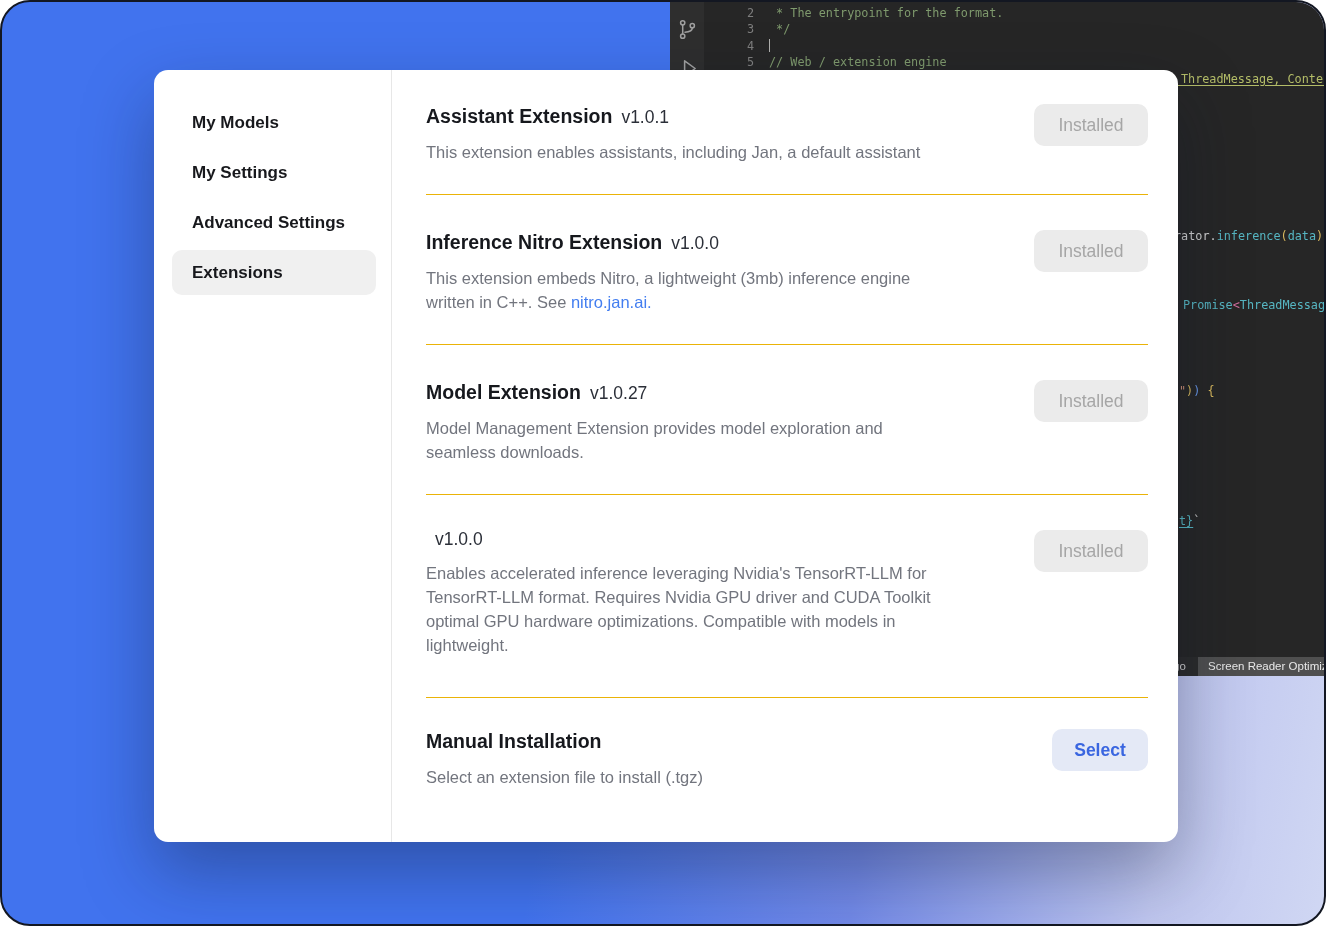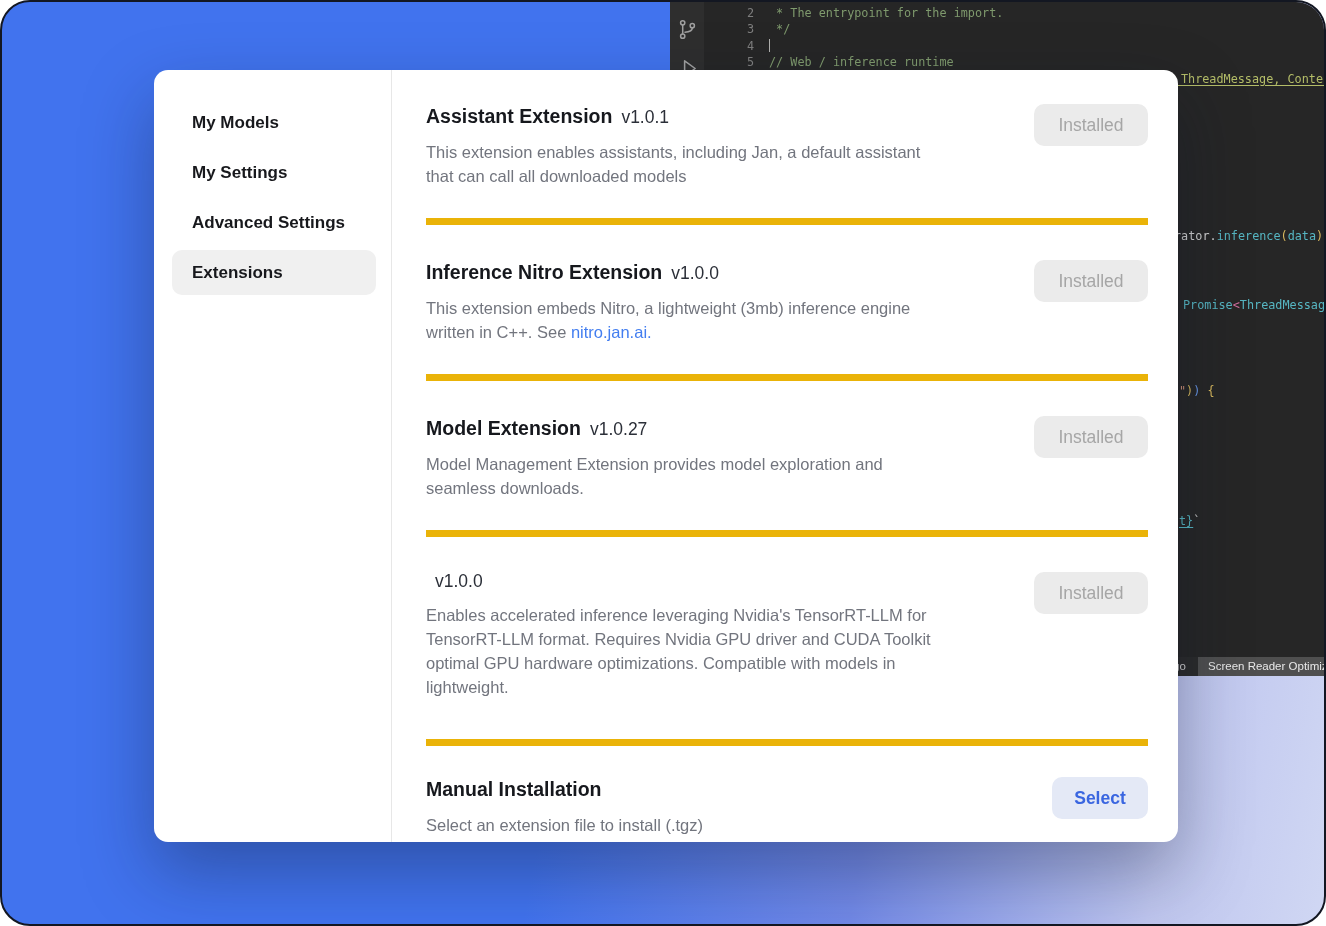--- a/index.html
+++ b/index.html
@@ -46,21 +46,21 @@
   .modal{position:absolute;left:152px;top:68px;width:1024px;height:772px;background:#ffffff;
     border-radius:14px;box-shadow:0 30px 70px rgba(15,23,42,.35);display:flex;overflow:hidden;}
   .sidebar{width:238px;flex:0 0 auto;padding:30px 15px 0 18px;box-sizing:border-box;
     border-right:1px solid #e7e7e7;}
   .side-item{height:45px;line-height:45px;padding-left:20px;border-radius:10px;
     font-weight:bold;font-size:17px;color:#17181c;margin-bottom:5px;cursor:pointer;}
   .side-item.active{background:#f0f0f0;}
 
   .content{flex:1;padding:0 30px 0 34px;box-sizing:border-box;overflow:hidden;}
   .ext-row{display:flex;justify-content:space-between;align-items:flex-start;
-    border-bottom:7px solid #eab308;padding:34px 0 30px;}
+    border-bottom:1px solid #eab308;padding:34px 0 30px;}
   .ext-row:first-child{padding-top:33px;}
   .ext-row:nth-child(4){padding-bottom:40px;}
   .ext-row:last-child{border-bottom:none;padding-top:30px;padding-bottom:25px;}
   .ext-info{width:585px;}
   .ext-title-line{display:flex;align-items:baseline;margin-bottom:11px;}
   .ext-title{font-size:19.5px;font-weight:bold;color:#16181d;line-height:26px;}
   .ext-version{font-size:17.5px;font-weight:400;color:#2b2f38;margin-left:9px;}
   .ext-desc{font-size:16.5px;color:#72757e;line-height:24px;}
   .ext-link{color:#437ef0;text-decoration:none;cursor:pointer;}
   .btn{min-width:114px;height:42px;border-radius:10px;border:none;font-size:17.5px;
@@ -85,33 +85,33 @@
       <svg class="ab-icon dbg" viewBox="0 0 24 24" fill="none" stroke="#a0a0a0" stroke-width="1.6" stroke-linejoin="round">
         <path d="M9 4 L20 12 L9 20 Z"></path>
         <circle cx="6.5" cy="17.5" r="2.6"></circle>
         <path d="M3.5 15.5 L5 16.5 M3.2 18 L4.2 18 M4 20.5 L5.3 19.5"></path>
       </svg>
     </div>
 
     <div class="code-area">
       <div class="code-line">
         <span class="ln">2</span>
-        <span class="tok-comment"> * The entrypoint for the import.</span>
+        <span class="tok-comment"> * The entrypoint for the format.</span>
       </div>
       <div class="code-line">
         <span class="ln">3</span>
         <span class="tok-comment"> */</span>
       </div>
       <div class="code-line">
         <span class="ln">4</span>
         <span class="cursor"></span>
       </div>
       <div class="code-line">
         <span class="ln">5</span>
-        <span class="tok-comment">// Web / inference runtime</span>
+        <span class="tok-comment">// Web / extension engine</span>
       </div>
       <div class="code-line">
         <span class="ln">6</span>
         <span class="tok-kw">import </span><span class="tok-punct">{</span><span class="tok-ident">log, BaseExtension, MessageEvent, MessageRequest, ThreadMessage, ContentType</span>
       </div>
     </div>
 
     <div class="fragment frag-1"><span class="tok-gray">rator.</span><span class="tok-teal">inference</span><span class="tok-punct">(</span><span class="tok-teal">data</span><span class="tok-punct">));</span></div>
 
     <div class="fragment frag-2"><span class="tok-teal">Promise</span><span class="tok-pink">&lt;</span><span class="tok-teal">ThreadMessage</span></div>
@@ -138,21 +138,20 @@
     <div class="content">
 
       <div class="ext-row">
         <div class="ext-info">
           <div class="ext-title-line">
             <span class="ext-title">Assistant Extension</span>
             <span class="ext-version">v1.0.1</span>
           </div>
           <div class="ext-desc">
             <div>This extension enables assistants, including Jan, a default assistant</div>
-            <div>that can call all downloaded models</div>
           </div>
         </div>
         <button class="btn btn-installed">Installed</button>
       </div>
 
       <div class="ext-row">
         <div class="ext-info">
           <div class="ext-title-line">
             <span class="ext-title">Inference Nitro Extension</span>
             <span class="ext-version">v1.0.0</span>

